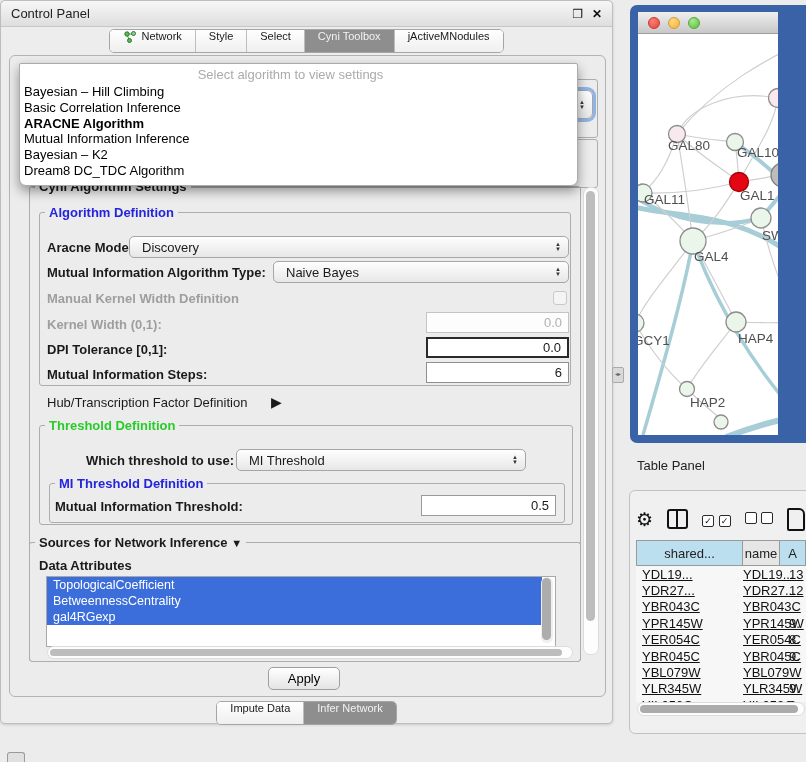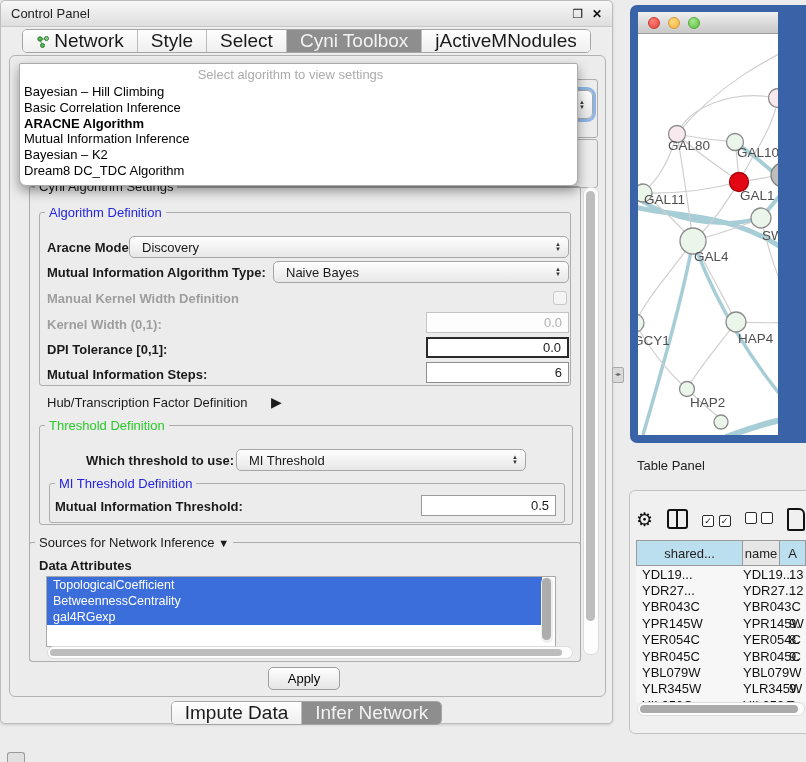--- a/index.html
+++ b/index.html
@@ -10,32 +10,32 @@
   #cpanel{left:0;top:8;width:611px;height:722px;background:#EDEDED;border:1px solid #BDBDBD;
           border-radius:5px;box-shadow:0 1px 3px rgba(0,0,0,.15);}
   #cp-titlebar{left:0;top:0;width:100%;height:26px;border-bottom:1px solid #C6C6C6;
           background:linear-gradient(#F7F7F7,#DEDEDE);border-radius:5px 5px 0 0;
           display:flex;align-items:center;padding:0 10px;box-sizing:border-box;}
   #cp-title{font-size:13px;color:#222;flex:1;}
   .winbtn{font-size:12px;font-weight:bold;color:#111;margin-left:9px;cursor:default;}
   
   .segbar{display:flex;border:1px solid #A5A5A5;border-radius:5px;overflow:hidden;
           background:#FBFBFB;height:22px;}
-  .seg{display:flex;align-items:center;gap:5px;padding:0 13px;font-size:19px;color:#1a1a1a;
+  .seg{display:flex;gap:5px;padding:0 13px;font-size:11px;color:#1a1a1a;
        border-right:1px solid #BDBDBD;background:linear-gradient(#FEFEFE,#EFEFEF);white-space:nowrap;}
   .seg:last-child{border-right:none;}
   .seg.sel{background:#8E8E8E;color:#F2F2F2;}
   #top-tabs{left:0;top:28px;width:611px;display:flex;justify-content:center;}
   #bottom-tabs{left:0;top:700px;width:611px;display:flex;justify-content:center;}
   
   #content-panel{left:8px;top:54px;width:595px;height:640px;background:#ECECEC;
           border:1px solid #B3B3B3;border-radius:6px;}
   
   .grp{position:absolute;border:1px solid #ADADAD;border-radius:3px;}
-  .grplabel{position:absolute;background:#ECECEC;padding:0 4px;font-size:13px;z-index:3;white-space:nowrap;}
+  .grplabel{position:absolute;background:#ECECEC;padding:0 4px;font-size:13px;z-index:3;white-space:nowrap;font-weight:bold;}
   .blue{color:#2424DD;} .green{color:#28CC28;}
   .lbl{position:absolute;font-size:13px;white-space:nowrap;}
   .b{font-weight:bold;}
   .dis{color:#9E9E9E;}
   
   .combo{position:absolute;border:1px solid #A6A6A6;border-radius:5px;
          background:linear-gradient(#FEFEFE,#E7E7E7);display:flex;align-items:center;
          font-size:13px;padding:0 20px 0 12px;box-sizing:border-box;height:22px;}
   .combo .arrows{position:absolute;right:7px;top:50%;transform:translateY(-50%);
          font-size:6px;line-height:5px;color:#333;text-align:center;}
@@ -74,21 +74,21 @@
          border-radius:6px 0 0 6px;}
   #tbl-toolbar{left:636px;top:503px;width:170px;height:32px;display:flex;align-items:center;gap:14px;}
   .ck{width:10px;height:10px;border:1.5px solid #2a2a2a;border-radius:2px;font-size:9px;line-height:10px;
       text-align:center;color:#111;background:#FFF;display:inline-block;}
   .hdr-row{left:636px;top:540px;height:26px;display:flex;position:absolute;}
   .hdr-cell{border:1px solid #9A9A9A;border-left:none;font-size:13px;display:flex;align-items:center;
       justify-content:center;box-sizing:border-box;color:#222;}
   .hdr-cell:first-child{border-left:1px solid #9A9A9A;}
   .hdr-blue{background:#BCDFF0;} .hdr-gray{background:#E6E6E6;}
   #tbl-rows{left:636px;top:566px;width:170px;height:136px;overflow:hidden;background:#F7F7F7;position:absolute;}
-  .trow{display:flex;height:16.4px;align-items:center;font-size:13px;color:#111;}
+  .trow{display:flex;height:16.4px;align-items:center;font-size:13px;color:#111;text-decoration:underline;}
   .tc1{width:107px;padding-left:6px;box-sizing:border-box;}
   .tc2{width:44px;} .tc3{padding-left:2px;}
   
   #split-handle{left:612px;top:367px;width:10px;height:14px;background:#D9D9D9;border:1px solid #A9A9A9;
       border-radius:2px;font-size:6px;line-height:12px;text-align:center;color:#6B6B6B;}
   #corner-chip{left:7px;top:752px;width:16px;height:10px;background:#E0E0E0;border:1px solid #9A9A9A;border-bottom:none;border-radius:3px 3px 0 0;}
   svg text{font-family:"Liberation Sans",sans-serif;}
 </style>
 </head>
 <body>

